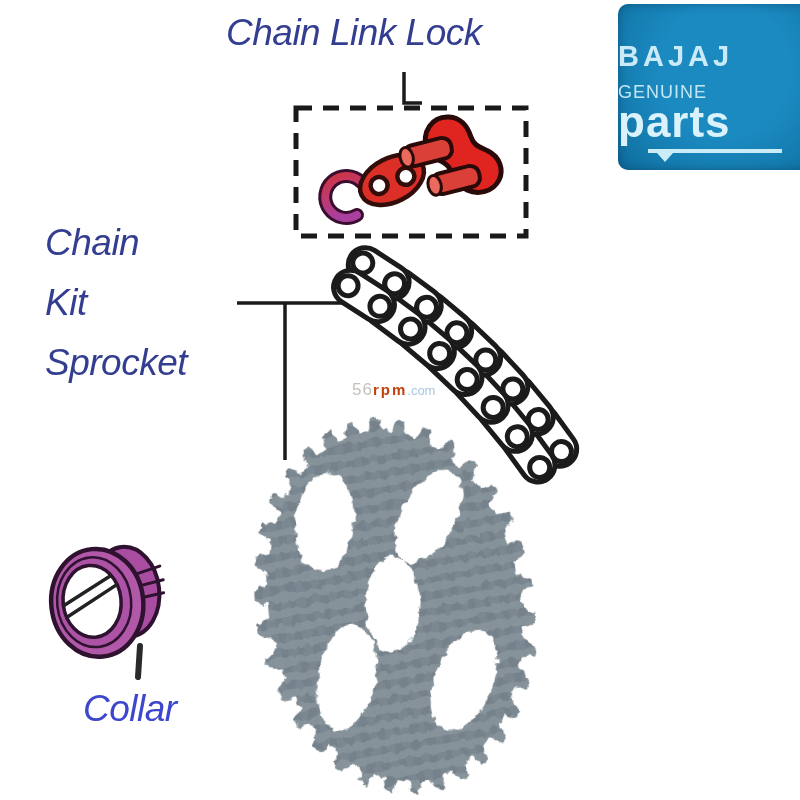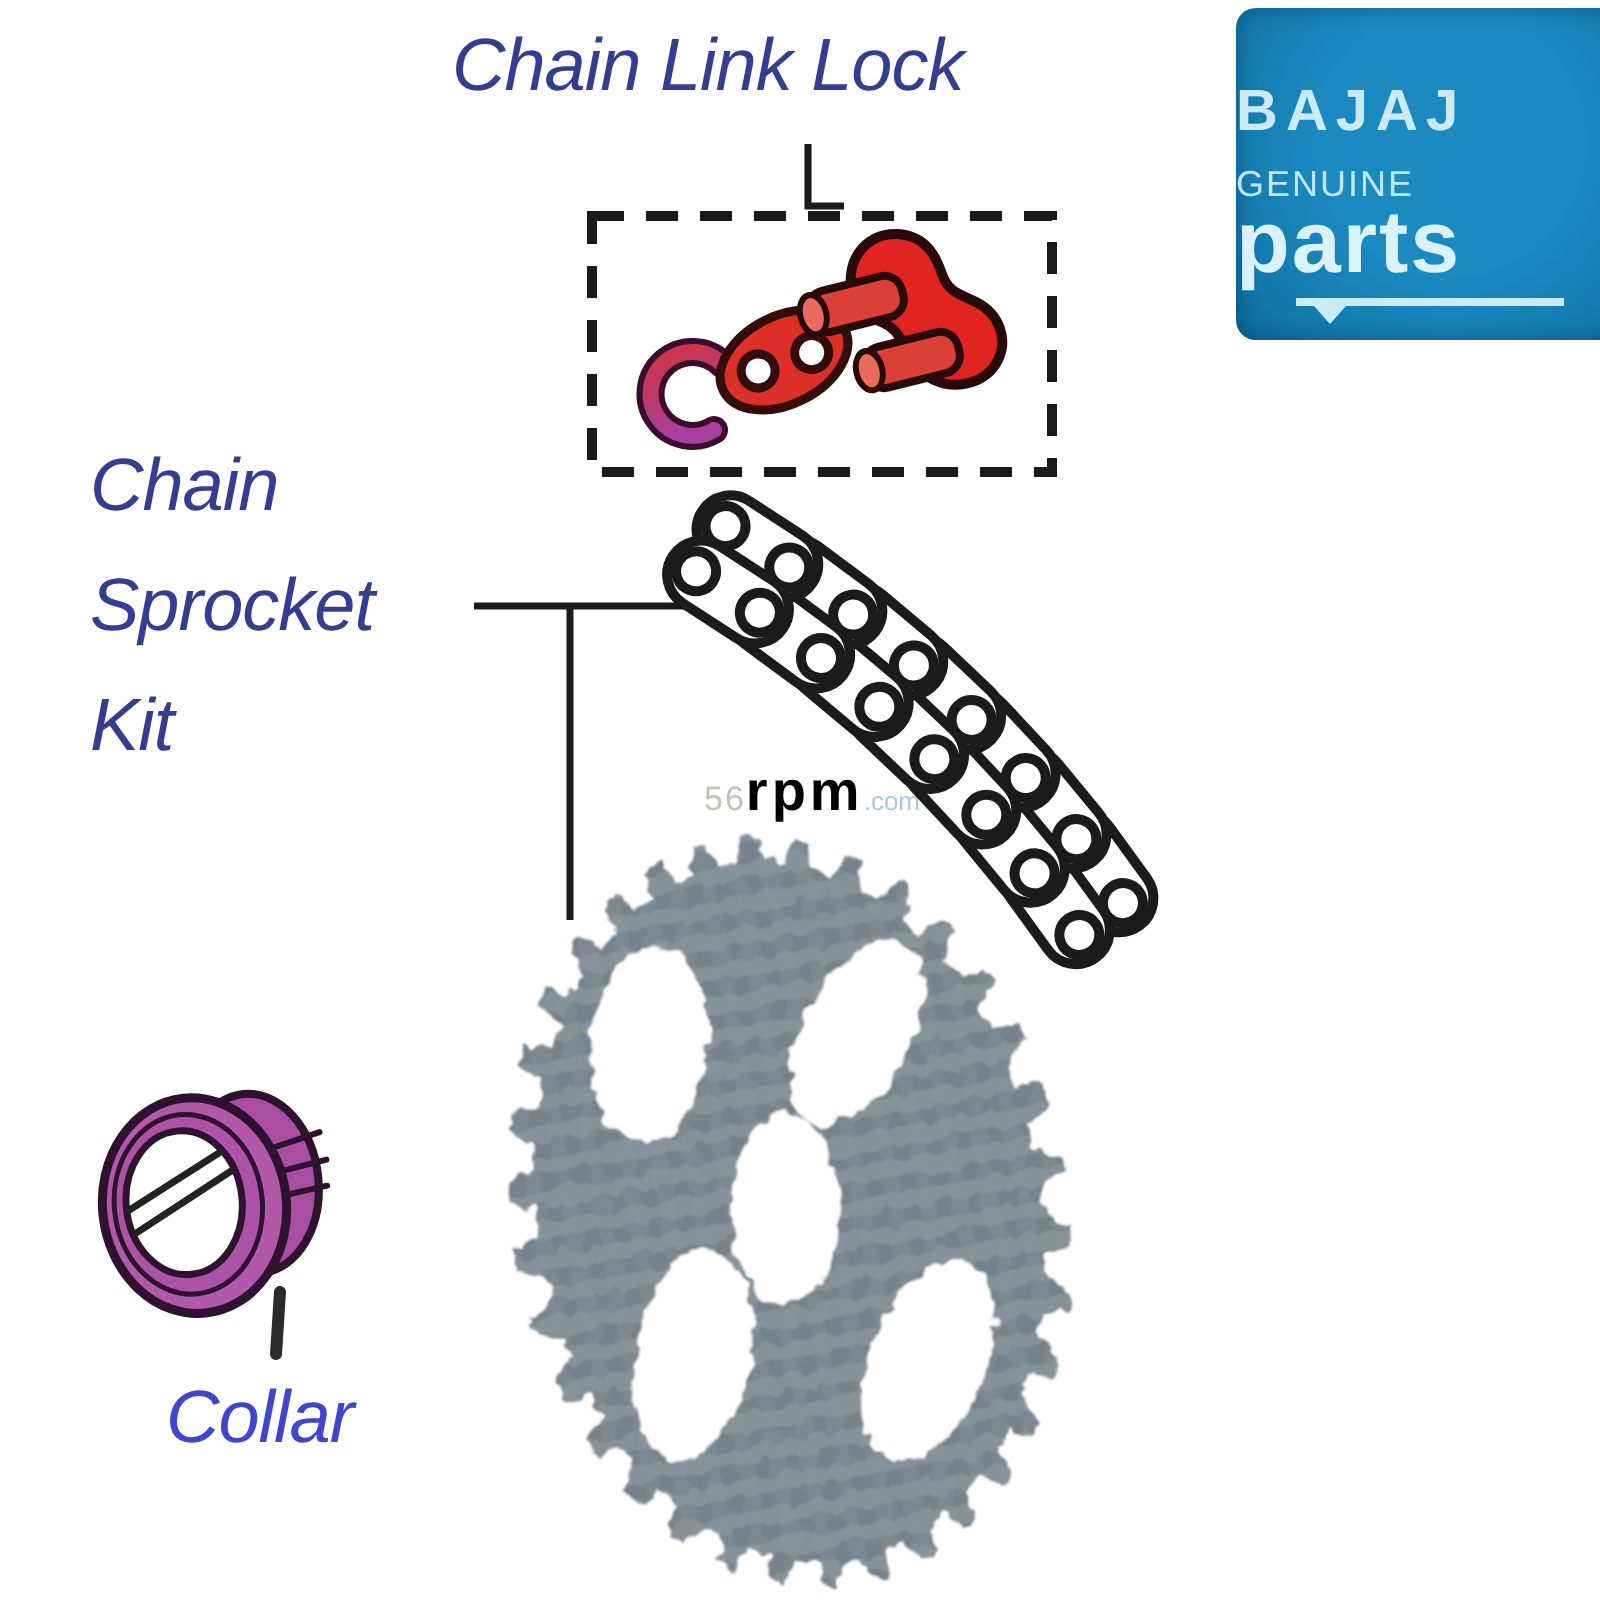--- a/index.html
+++ b/index.html
@@ -6,21 +6,21 @@
   .stage{position:relative;width:800px;height:800px;background:#ffffff;overflow:hidden;
          font-family:"Liberation Sans", sans-serif;}
   .art{position:absolute;left:0;top:0;}
   .callout{position:absolute;color:#333e90;font-size:37px;letter-spacing:-0.5px;font-style:italic;}
   .title{left:226px;top:12px;}
   .kit-label{left:45px;top:213px;}
   .kit-label div{height:60px;line-height:60px;}
   .collar-label{left:83px;top:688px;color:#3d46cd;}
   .watermark{position:absolute;left:352px;top:380px;white-space:nowrap;}
   .wm-99{font-size:17px;color:#c5c0bb;letter-spacing:1px;}
-  .wm-rpm{font-size:28px;color:#000000;font-weight:bold;letter-spacing:2px;}
+  .wm-rpm{font-size:15px;color:#c2410c;font-weight:bold;letter-spacing:2px;}
   .wm-com{font-size:13px;color:#a9c6e2;text-align:center;}
   .logo{position:absolute;left:618px;top:4px;width:194px;height:166px;border-radius:10px;
         background:radial-gradient(circle at 55% 40%, #1b8ac1 45%, #1379ab 80%, #0d6a9a 100%);
         text-align:left;box-shadow:inset 0 0 10px rgba(0,30,60,.35);}
   .logo-bajaj{margin-top:36px;font-size:29px;font-weight:bold;letter-spacing:4px;color:#c9eaf6;}
   .logo-genuine{margin-top:9px;font-size:18px;letter-spacing:1px;color:#c2e6f3;}
   .logo-parts{margin-top:-3px;font-size:44px;font-weight:bold;letter-spacing:1px;color:#daf2fb;line-height:1;}
   .logo-rule{position:relative;width:134px;height:4px;background:#c9ecf7;margin:5px auto 0;}
   .logo-arrow{position:absolute;left:9px;top:4px;width:0;height:0;
               border-left:8px solid transparent;border-right:8px solid transparent;
@@ -28,22 +28,22 @@
 </style>
 </head>
 <body>
 
 <div class="stage">
 
   <div class="callout title">Chain Link Lock</div>
 
   <div class="callout kit-label">
     <div>Chain</div>
+    <div>Kit</div>
     <div>Sprocket</div>
-    <div>Kit</div>
   </div>
 
   <div class="callout collar-label">Collar</div>
 
   <div class="watermark"><span class="wm-99">56</span><span class="wm-rpm">rpm</span><span class="wm-com">.com</span></div>
 
   <div class="logo">
     <div class="logo-bajaj">BAJAJ</div>
     <div class="logo-genuine">GENUINE</div>
     <div class="logo-parts">parts</div>

